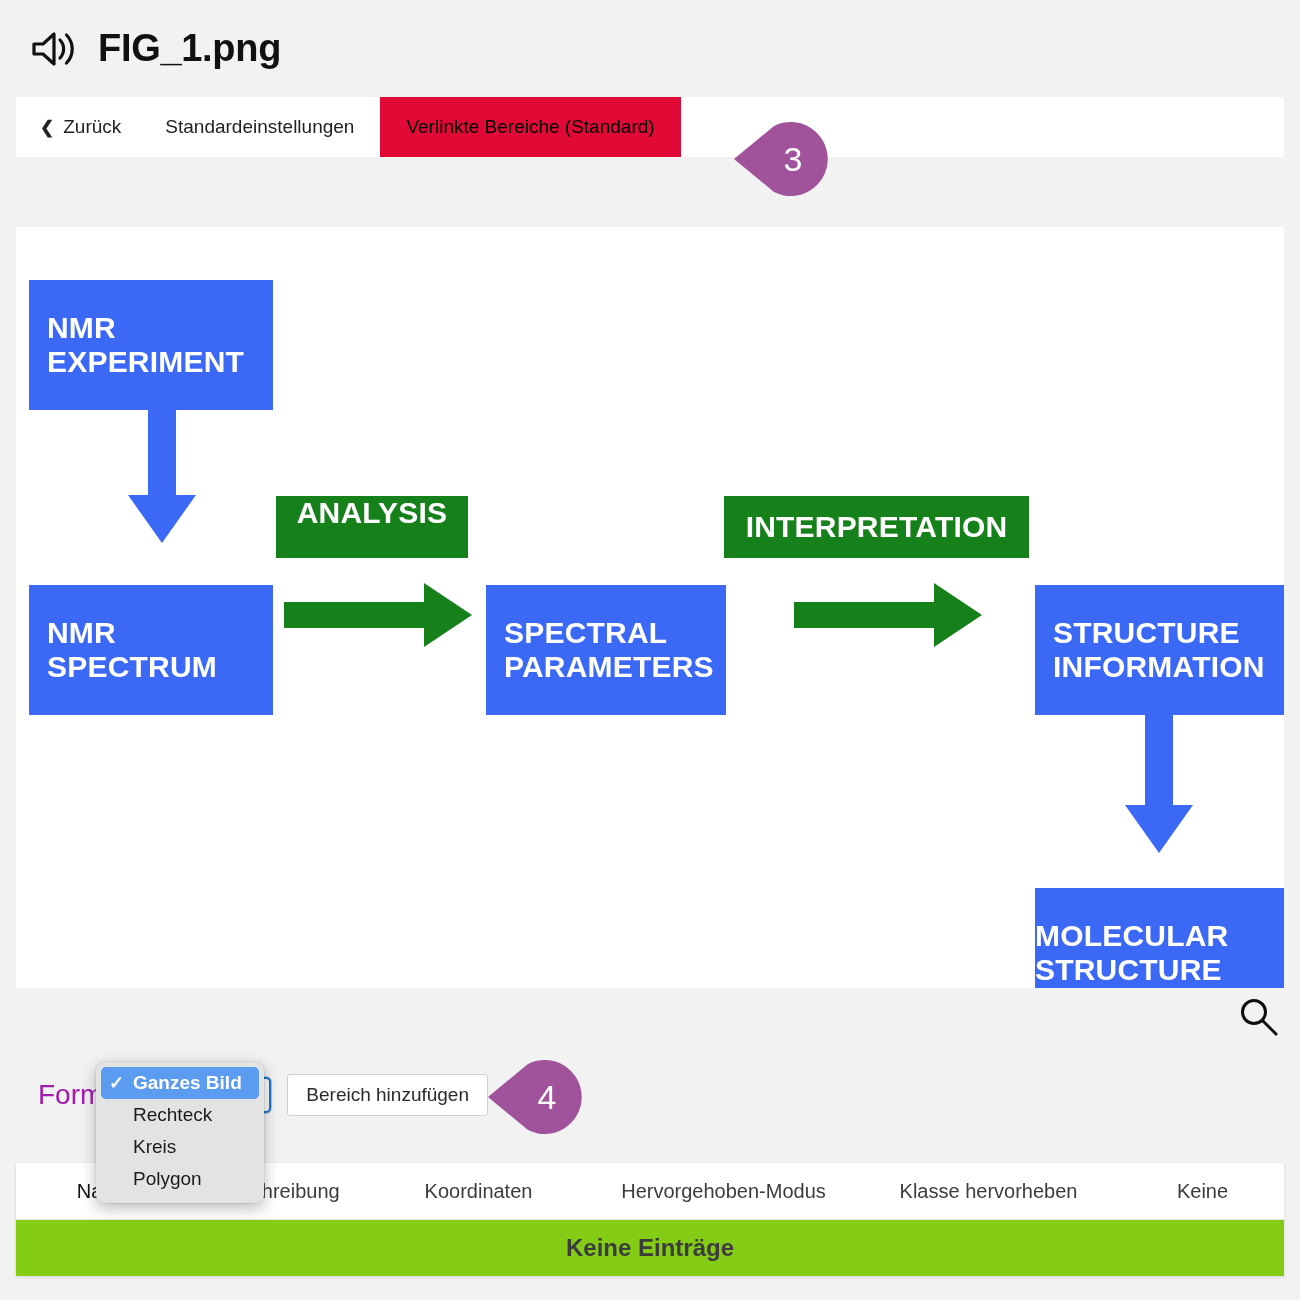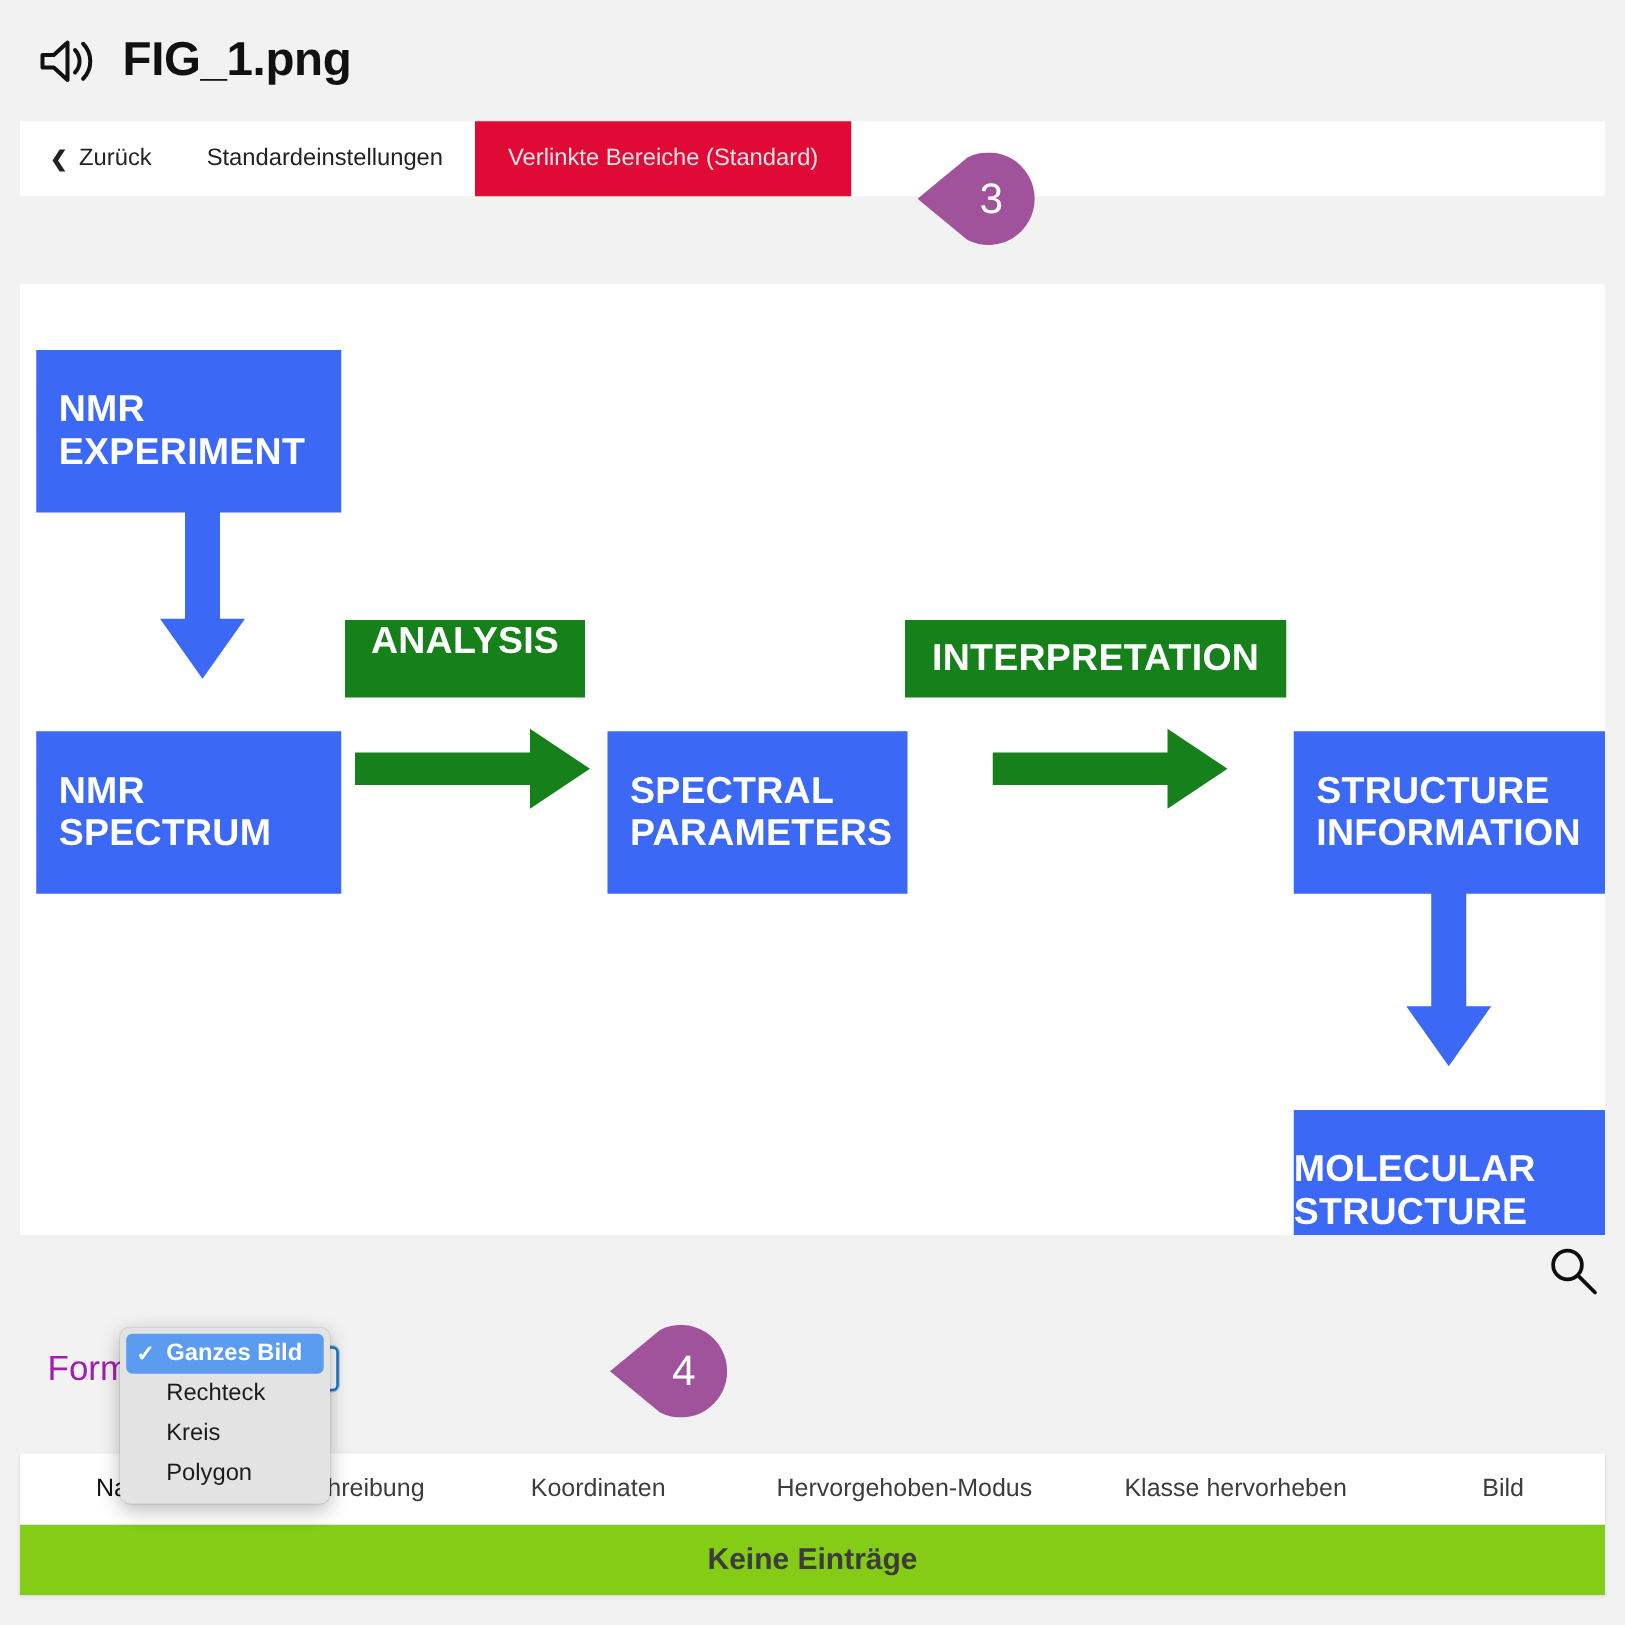--- a/index.html
+++ b/index.html
@@ -64,21 +64,21 @@
   }
   .tab.back .chev {
     font-size: 17px;
     margin-right: 9px;
     display: inline-block;
     line-height: 1;
     font-weight: bold;
   }
   .tab.active {
     background: #e10a36;
-    color: #e5e5e5;
+    color: #000000;
   }
   .tab.spacer-for-badge {
     padding-left: 148px;
   }
 
   
   .badge {
     position: absolute;
     width: 96px;
     height: 74px;
@@ -357,20 +357,21 @@
 <div class="magnifier">
   <svg viewBox="0 0 44 44" width="44" height="44" aria-hidden="true">
     <circle cx="17" cy="17" r="11.5" fill="none" stroke="#0d0d0d" stroke-width="3"></circle>
     <path d="M25.5 25.5 L39 39" stroke="#0d0d0d" stroke-width="3" stroke-linecap="round"></path>
   </svg>
 </div>
 
 <div class="form-row">
   <span class="form-label">Form</span>
   <div class="shape-select"></div>
+  <button class="add-area-btn">Bereich hinzufügen</button>
 </div>
 
 <div class="badge" id="badge-4">
   <span class="tear"></span>
   <span class="num">4</span>
 </div>
 
 <div class="dropdown-pop">
   <div class="dd-item selected">
     <span class="chk">✓</span>
@@ -390,16 +391,16 @@
   </div>
 </div>
 
 <div class="table-card">
   <div class="thead">
     <div class="th c0">Name</div>
     <div class="th c1">Beschreibung</div>
     <div class="th c2">Koordinaten</div>
     <div class="th c3">Hervorgehoben-Modus</div>
     <div class="th c4">Klasse hervorheben</div>
-    <div class="th c5">Bild</div>
+    <div class="th c5">Keine</div>
   </div>
   <div class="tbody-empty">Keine Einträge</div>
 </div>
 
 </body></html>

